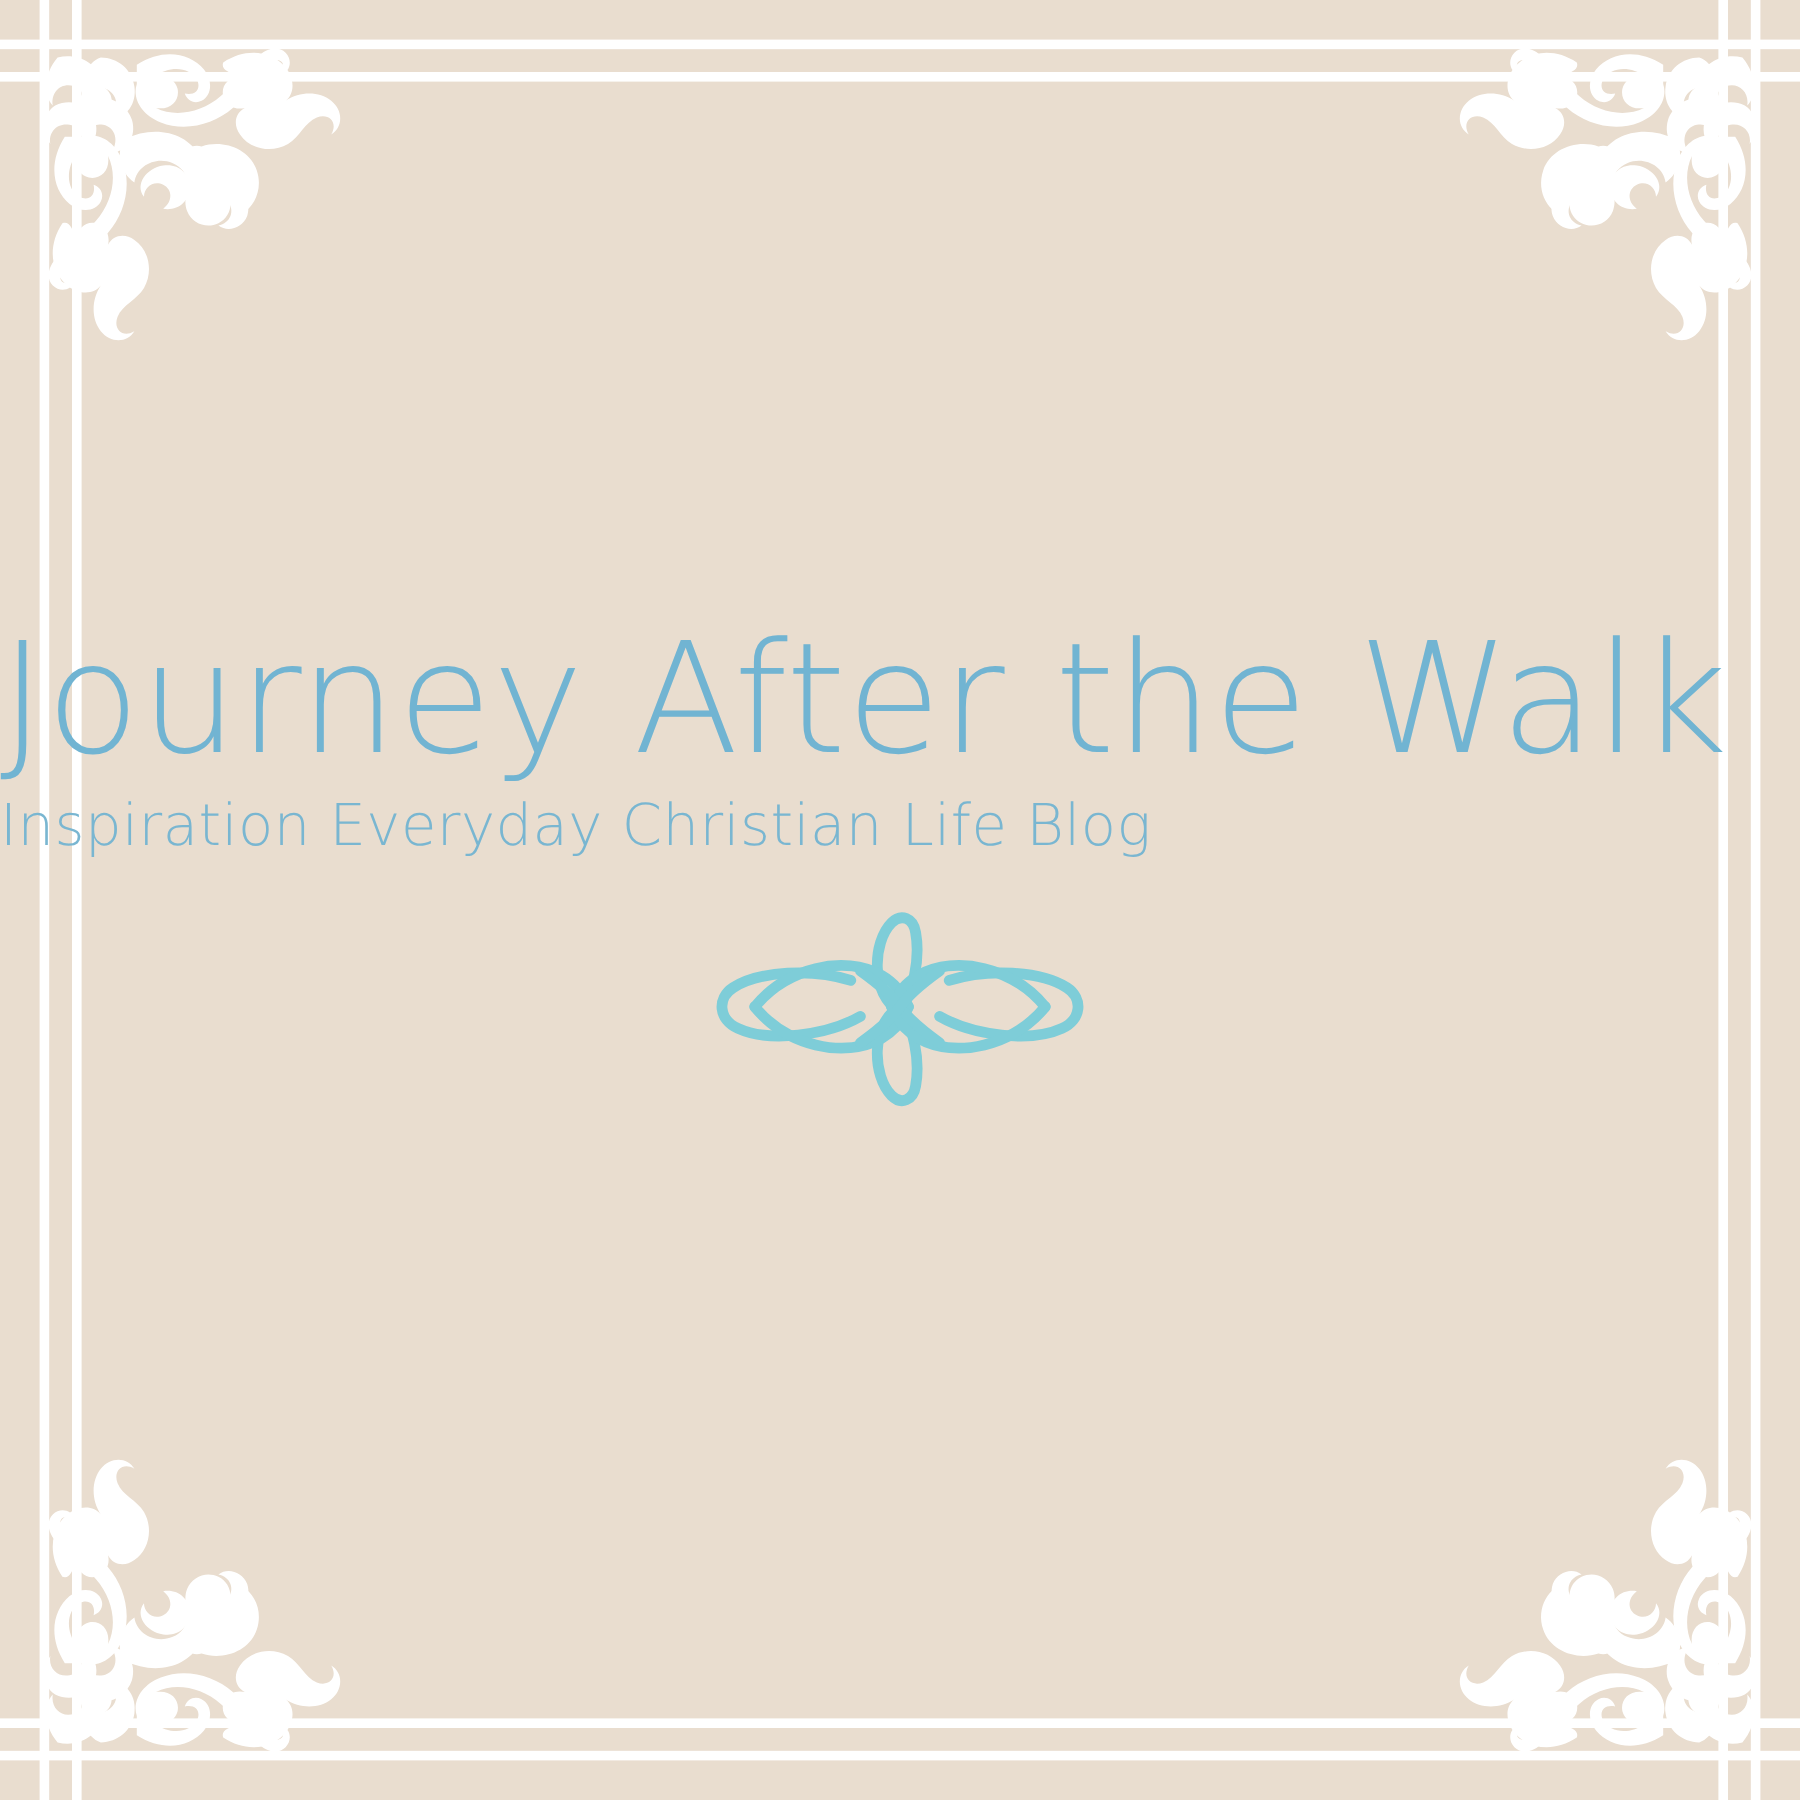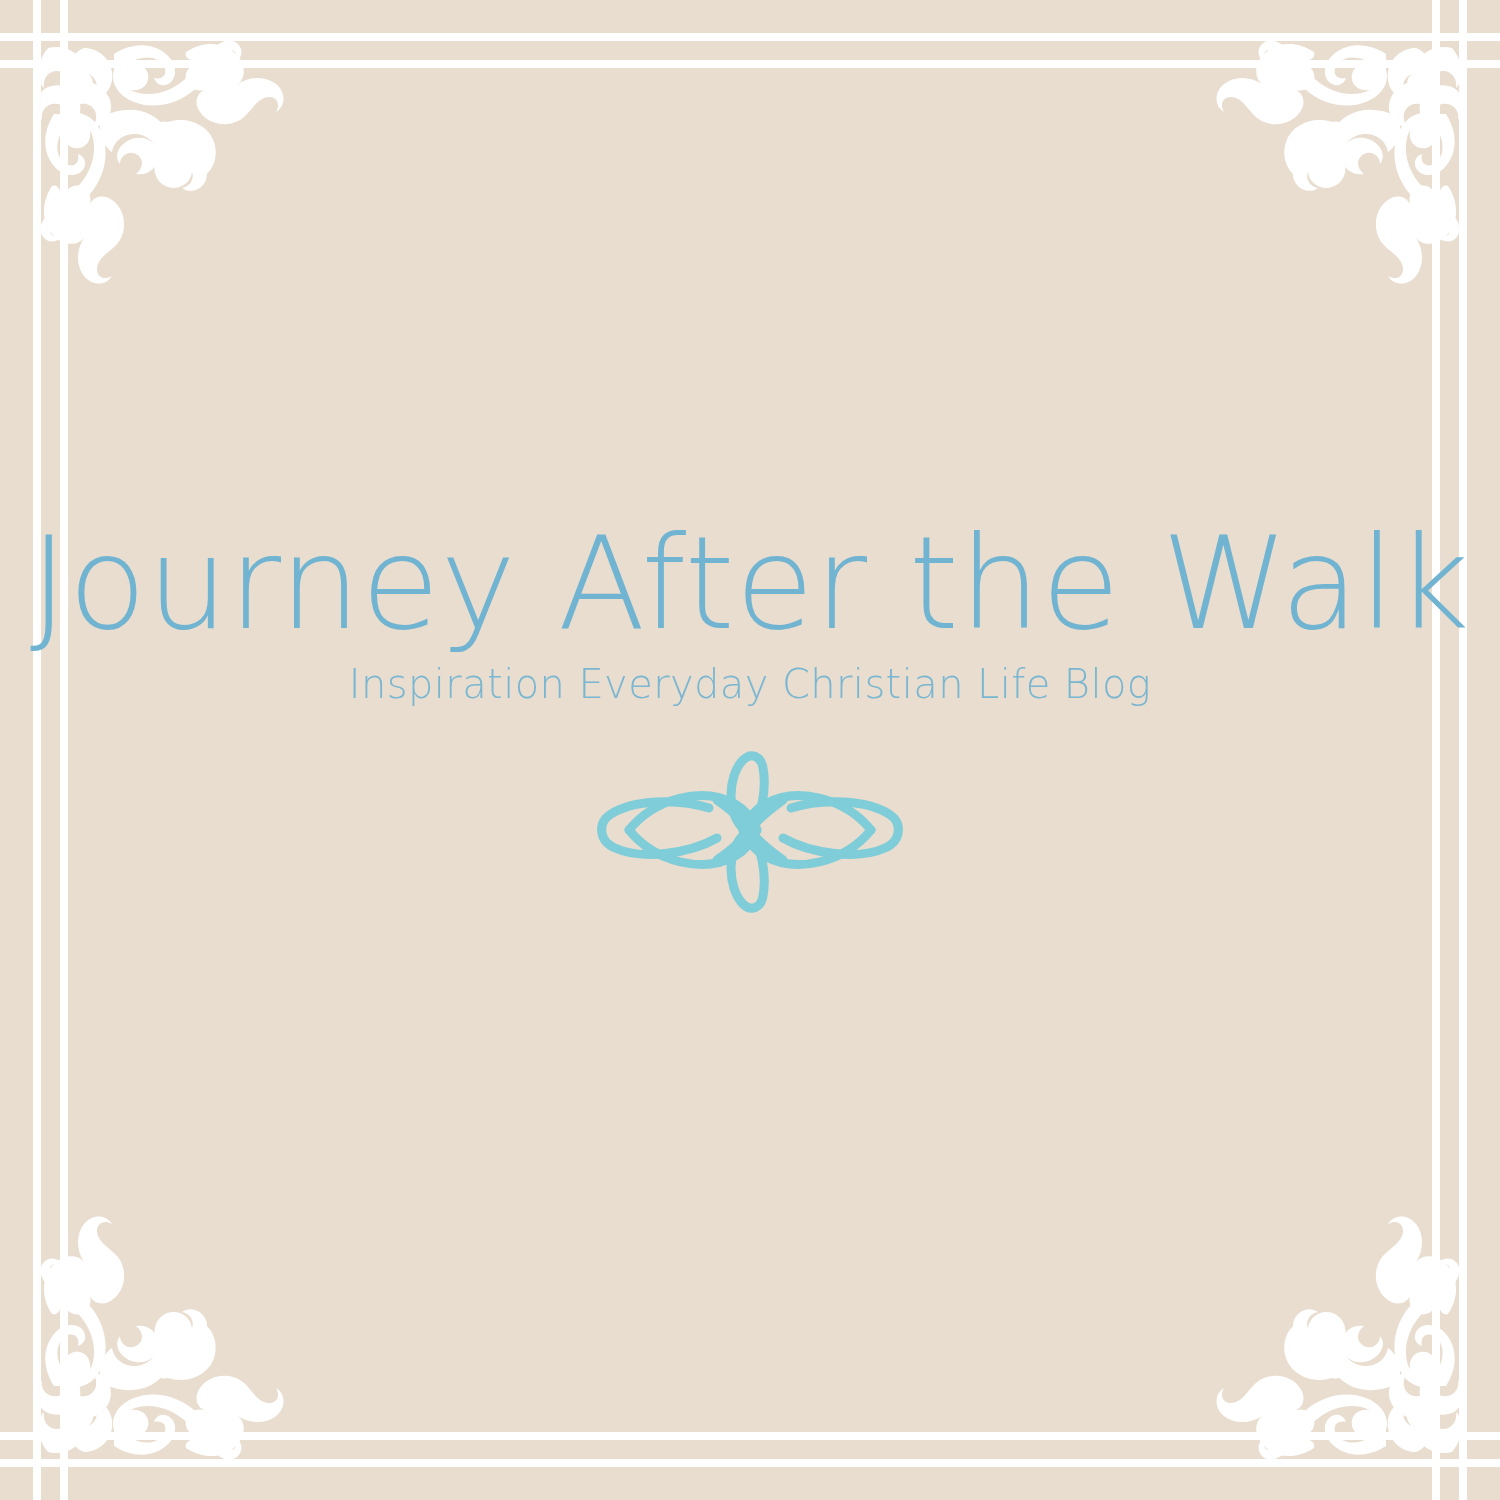--- a/index.html
+++ b/index.html
@@ -45,37 +45,36 @@
   .corner-tr { top: 18px;    right: 18px;  transform: scaleX(-1); }
   .corner-bl { bottom: 18px; left: 18px;   transform: scaleY(-1); }
   .corner-br { bottom: 18px; right: 18px;  transform: scale(-1,-1); }
 
   
   .center-block {
     position: absolute;
     left: 0;
     right: 0;
     top: 520px;
-    text-align: center;
   }
   .title {
     margin: 0;
     font-family: "DejaVu Sans", sans-serif;
     font-weight: 300;
     font-size: 128px;
     line-height: 1.0;
     letter-spacing: 0.5px;
     color: #71b4d2;
     white-space: nowrap;
   }
   .subtitle {
     margin: 14px 0 0 0;
     font-family: "DejaVu Sans", sans-serif;
     font-weight: 300;
-    font-size: 40px;
+    font-size: 48px;
     line-height: 1.1;
     letter-spacing: 0.4px;
     color: #79b6d1;
     white-space: nowrap;
   }
   .flourish-wrap {
     margin-top: 36px;
     display: flex;
     justify-content: center;
   }

